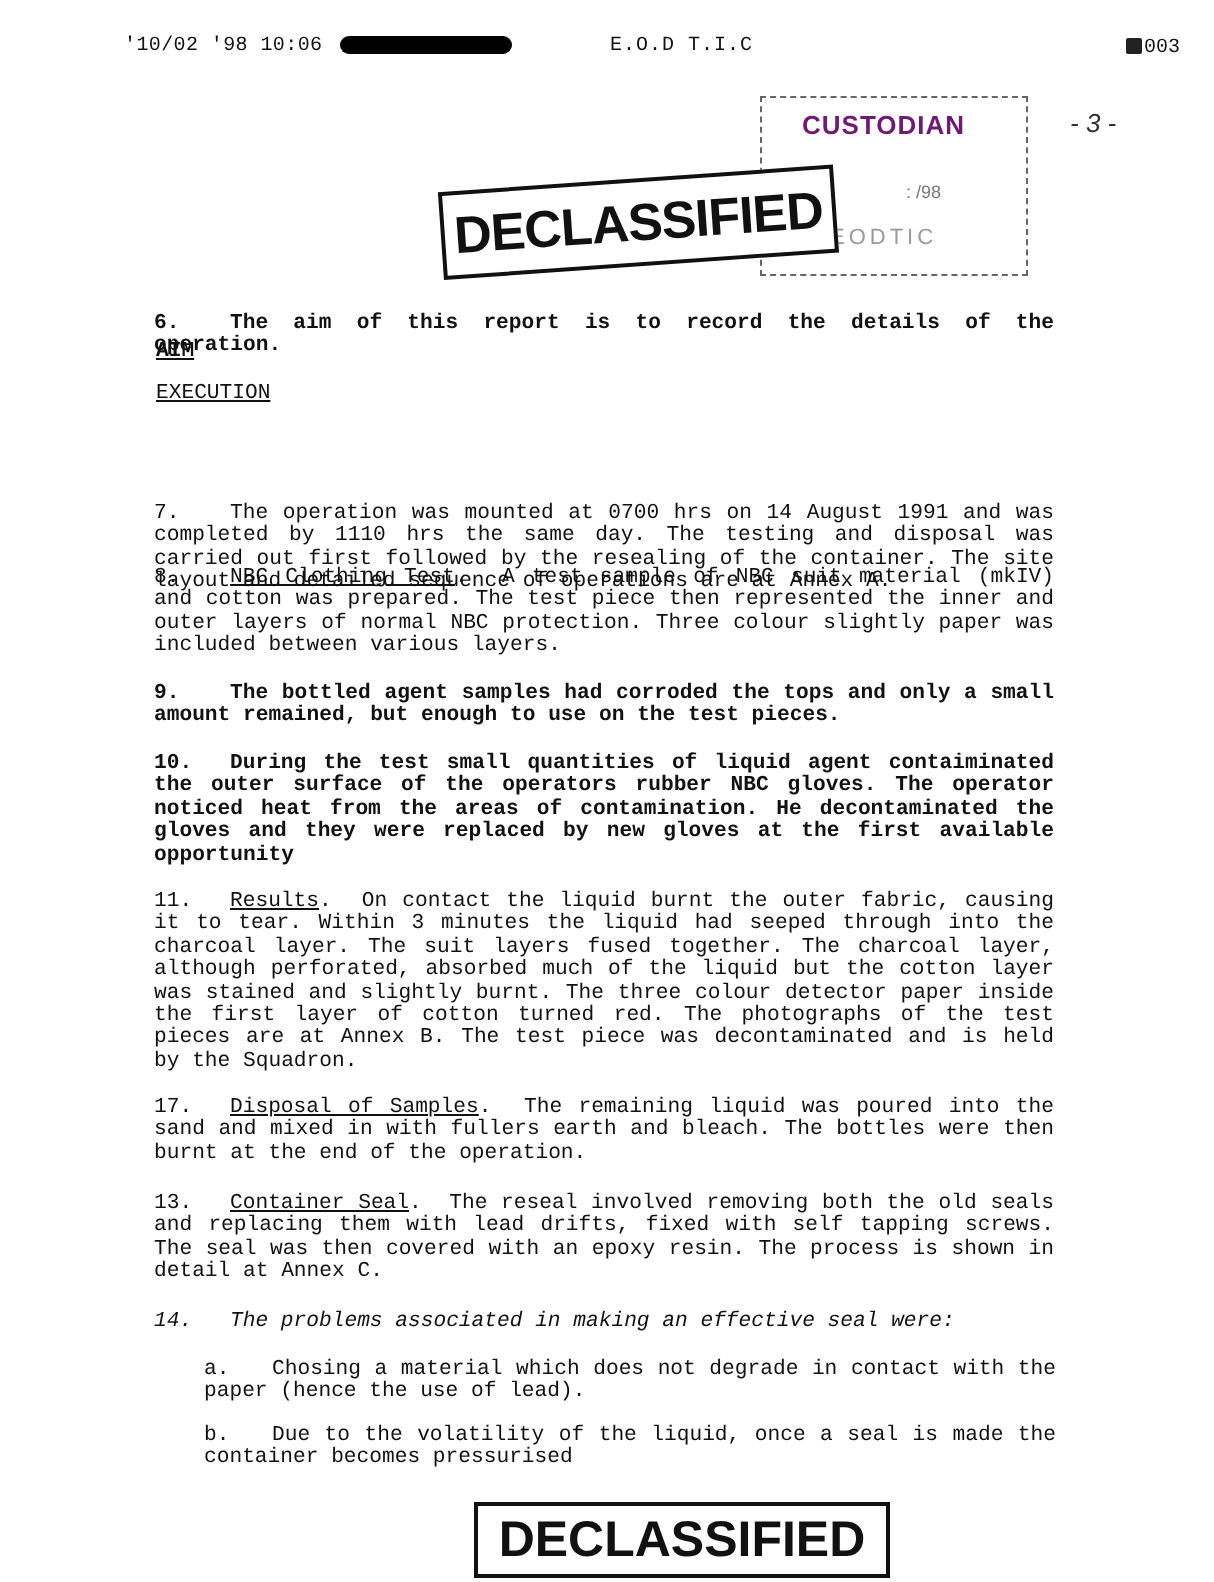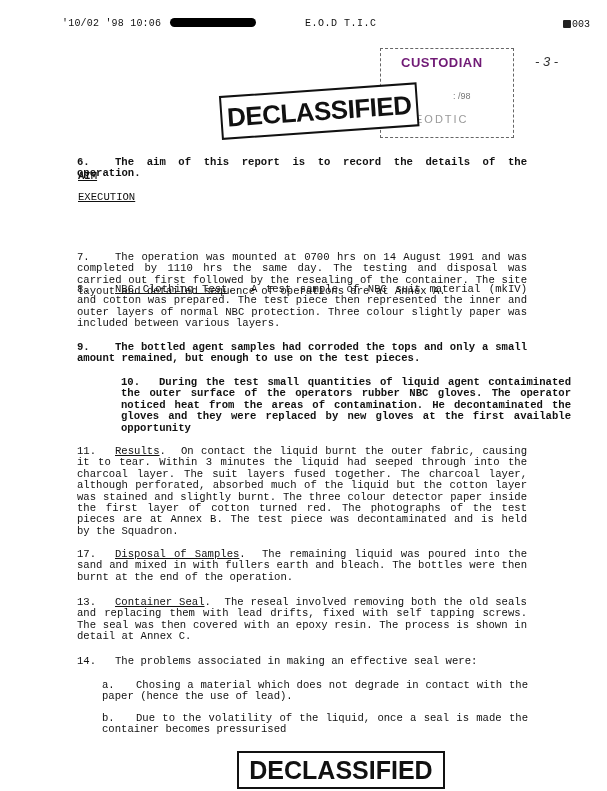--- a/index.html
+++ b/index.html
@@ -74,37 +74,37 @@
 </div>
 
 <div class="para" style="top:284px;">
   <span class="num">8.</span><span class="u">NBC Clothing Test</span>.&nbsp;&nbsp;<span>A test sample of NBC suit material (mkIV) and cotton was prepared.  The test piece then represented the inner and outer layers of normal NBC protection.  Three colour slightly paper was included between various layers.</span>
 </div>
 
 <div class="para bold" style="top:342px;">
   <span class="num">9.</span><span>The bottled agent samples had corroded the tops and only a small amount remained, but enough to use on the test pieces.</span>
 </div>
 
-<div class="para bold" style="top:377px;margin-left:44px;">
+<div class="para bold" style="top:377px;">
   <span class="num">10.</span><span>During the test small quantities of liquid agent contaiminated the outer surface of the operators rubber NBC gloves.  The operator noticed heat from the areas of contamination.  He decontaminated the gloves and they were replaced by new gloves at the first available opportunity</span>
 </div>
 
 <div class="para" style="top:446px;">
   <span class="num">11.</span><span class="u">Results</span>.&nbsp;&nbsp;<span>On contact the liquid burnt the outer fabric, causing it to tear.  Within 3 minutes the liquid had seeped through into the charcoal layer.  The suit layers fused together. The charcoal layer, although perforated, absorbed much of the liquid but the cotton layer was stained and slightly burnt.  The three colour detector paper inside the first layer of cotton turned red.  The photographs of the test pieces are at Annex B. The test piece was decontaminated and is held by the Squadron.</span>
 </div>
 
 <div class="para" style="top:549px;">
   <span class="num">17.</span><span class="u">Disposal of Samples</span>.&nbsp;&nbsp;<span>The remaining liquid was poured into the sand and mixed in with fullers earth and bleach.  The bottles were then burnt at the end of the operation.</span>
 </div>
 
 <div class="para" style="top:597px;">
   <span class="num">13.</span><span class="u">Container Seal</span>.&nbsp;&nbsp;<span>The reseal involved removing both the old seals and replacing them with lead drifts, fixed with self tapping screws.  The seal was then covered with an epoxy resin. The process is shown in detail at Annex C.</span>
 </div>
 
-<div class="para" style="top:656px;">
+<div class="para" style="top:656px;font-style:italic;">
   <span class="num">14.</span><span>The problems associated in making an effective seal were:</span>
 </div>
 
 <div class="sub" style="top:680px;">
   <span class="num">a.</span><span>Chosing a material which does not degrade in contact with the paper  (hence the use of lead).</span>
 </div>
 
 <div class="sub" style="top:713px;">
   <span class="num">b.</span><span>Due to the volatility of the liquid, once a seal is made the container becomes pressurised</span>
 </div>

